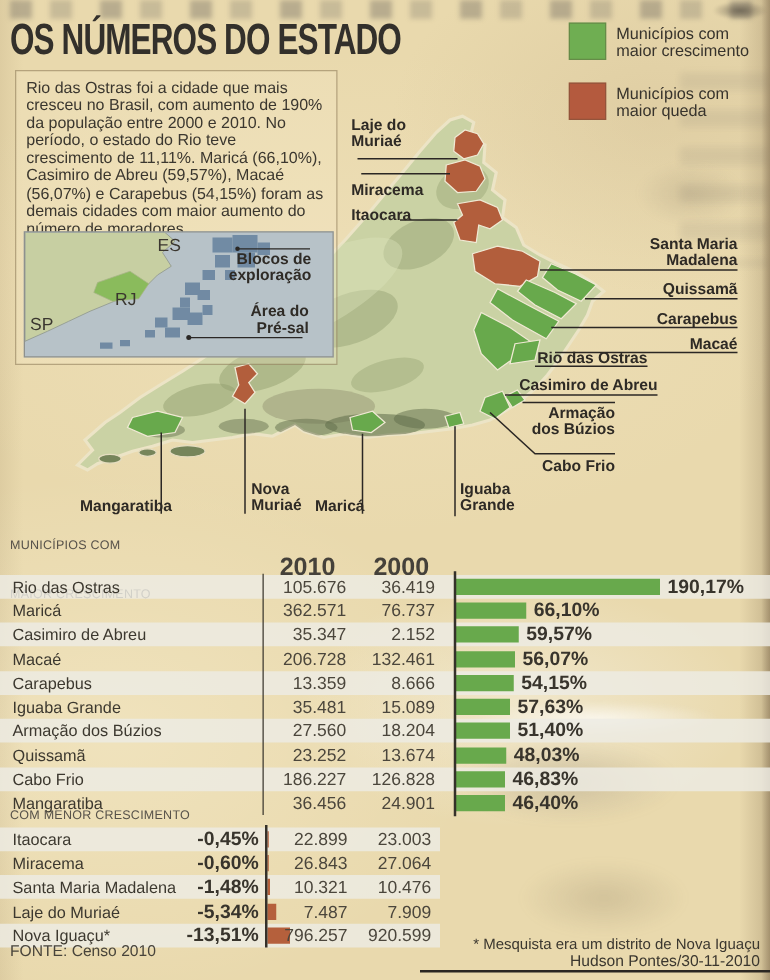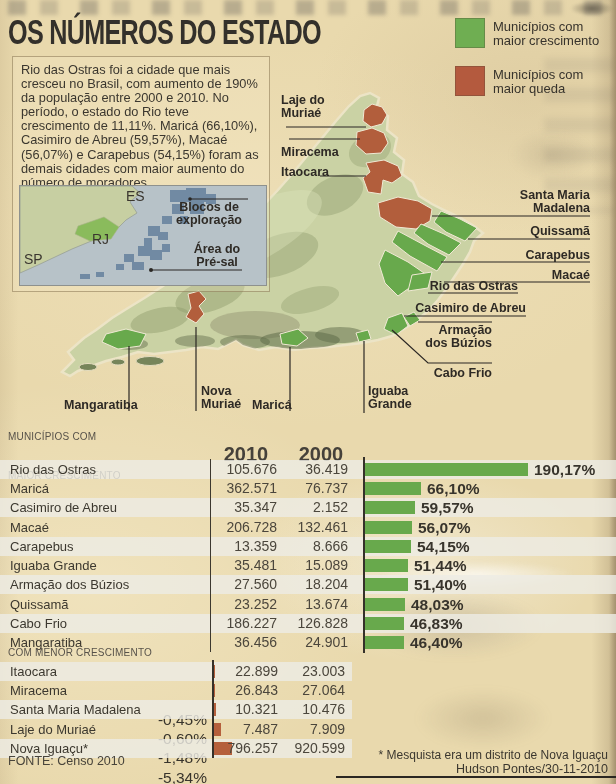--- a/index.html
+++ b/index.html
@@ -36,41 +36,41 @@
   .leg-sq.r{top:66px;background:#b45a3e;}
   .leg-text{left:493px;width:116px;font-size:13px;line-height:13.5px;color:#37332c;}
   .leg-text.g{top:20px;} .leg-text.r{top:68px;}
 
   
   .intro-box{left:12px;top:56px;width:256px;height:234px;border:1px solid rgba(125,105,70,.5);
     background:rgba(246,236,205,.25);}
   .intro-text{left:8px;top:6px;width:240px;font-size:12.8px;line-height:14.1px;color:#3b372f;margin:0;}
   .inset{left:6px;top:128px;width:246px;height:99px;border:1px solid rgba(110,105,95,.55);background:#b7c2c8;}
   .inset-label{font-size:14px;color:#3a362f;line-height:14px;}
-  .inset-callout{font-size:12.5px;font-weight:bold;color:#2f2b26;line-height:13px;text-align:center;}
+  .inset-callout{font-size:12.5px;font-weight:bold;color:#2f2b26;line-height:13px;text-align:right;}
 
   
   .mlabel{font-size:12.5px;font-weight:bold;color:#2e2a25;line-height:13px;}
   .mlabel.r{text-align:right;}
   .map-svg{left:0;top:0;width:616px;height:784px;pointer-events:none;}
 
   
   .sec-title{font-size:10px;color:#57524a;letter-spacing:.2px;line-height:15px;}
   .col-head{font-size:20px;font-weight:bold;color:#45413a;text-align:center;}
   .g-row,.d-row{left:0;width:616px;height:19px;position:absolute;}
   .d-row{width:352px;}
   .striped{background:rgba(237,235,228,.82);}
   .g-name,.d-name{position:absolute;left:10px;top:0;line-height:19px;font-size:13px;color:#3c382f;white-space:nowrap;}
   .num{position:absolute;top:0;line-height:19px;font-size:14px;color:#4b463c;text-align:right;}
   .g-2010{left:196px;width:81px;} .g-2000{left:268px;width:80px;}
   .d-2010{left:196px;width:82px;} .d-2000{left:264px;width:81px;}
   .g-barwrap{position:absolute;left:364px;top:3px;height:13px;display:flex;align-items:center;}
   .gbar{display:block;height:13px;background:#68a94c;flex:0 0 auto;}
   .g-pct{margin-left:6px;font-size:15.5px;font-weight:bold;color:#38342c;white-space:nowrap;}
-  .d-pct{position:absolute;left:118px;width:89px;top:0;line-height:19px;text-align:right;font-size:15.5px;font-weight:normal;color:#38342c;margin-top:48px;}
+  .d-pct{position:absolute;left:118px;width:89px;top:0;line-height:19px;text-align:right;font-size:15.5px;font-weight:bold;color:#38342c;}
   .dbar{position:absolute;left:214px;top:3px;height:13px;background:#b5603c;display:block;}
   .vline{position:absolute;background:#3c382f;width:1px;}
   .vl-names{left:210px;top:459px;height:193px;}
   .vl-bars{left:363px;top:457px;height:196px;width:2px;background:#35312a;}
   .vl-menor{left:212px;top:660px;height:98px;width:2px;background:#35312a;}
 
   
   .fonte{left:8px;top:754px;font-size:12.5px;color:#48443b;}
   .note{right:8px;top:748px;font-size:12px;color:#3b372f;text-align:right;}
   .credit{right:8px;top:762px;font-size:12.5px;color:#3b372f;text-align:right;}
@@ -268,21 +268,21 @@
         <i class="gbar" style="width: 47px;"></i>
         <b class="g-pct">54,15%</b>
       </span>
   </div>
   <div class="g-row" style="top:556px;">
     <span class="g-name">Iguaba Grande</span>
     <span class="num g-2010">35.481</span>
     <span class="num g-2000">15.089</span>
     <span class="g-barwrap">
         <i class="gbar" style="width: 44px;"></i>
-        <b class="g-pct">51,44%</b>
+        <b class="g-pct">57,63%</b>
       </span>
   </div>
   <div class="g-row striped" style="top:575px;">
     <span class="g-name">Armação dos Búzios</span>
     <span class="num g-2010">27.560</span>
     <span class="num g-2000">18.204</span>
     <span class="g-barwrap">
         <i class="gbar" style="width: 44px;"></i>
         <b class="g-pct">51,40%</b>
       </span>

